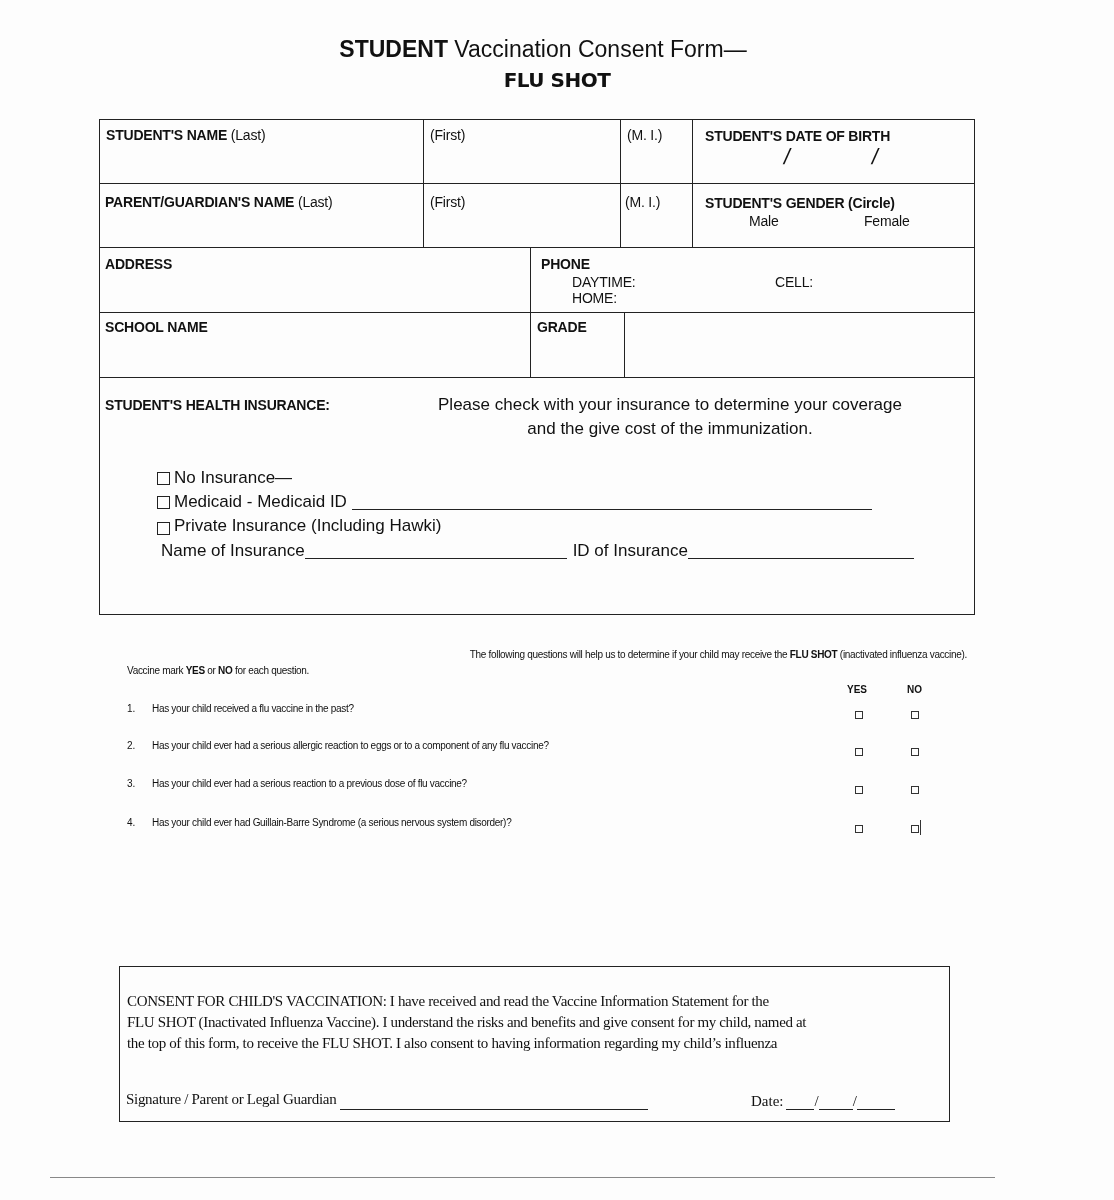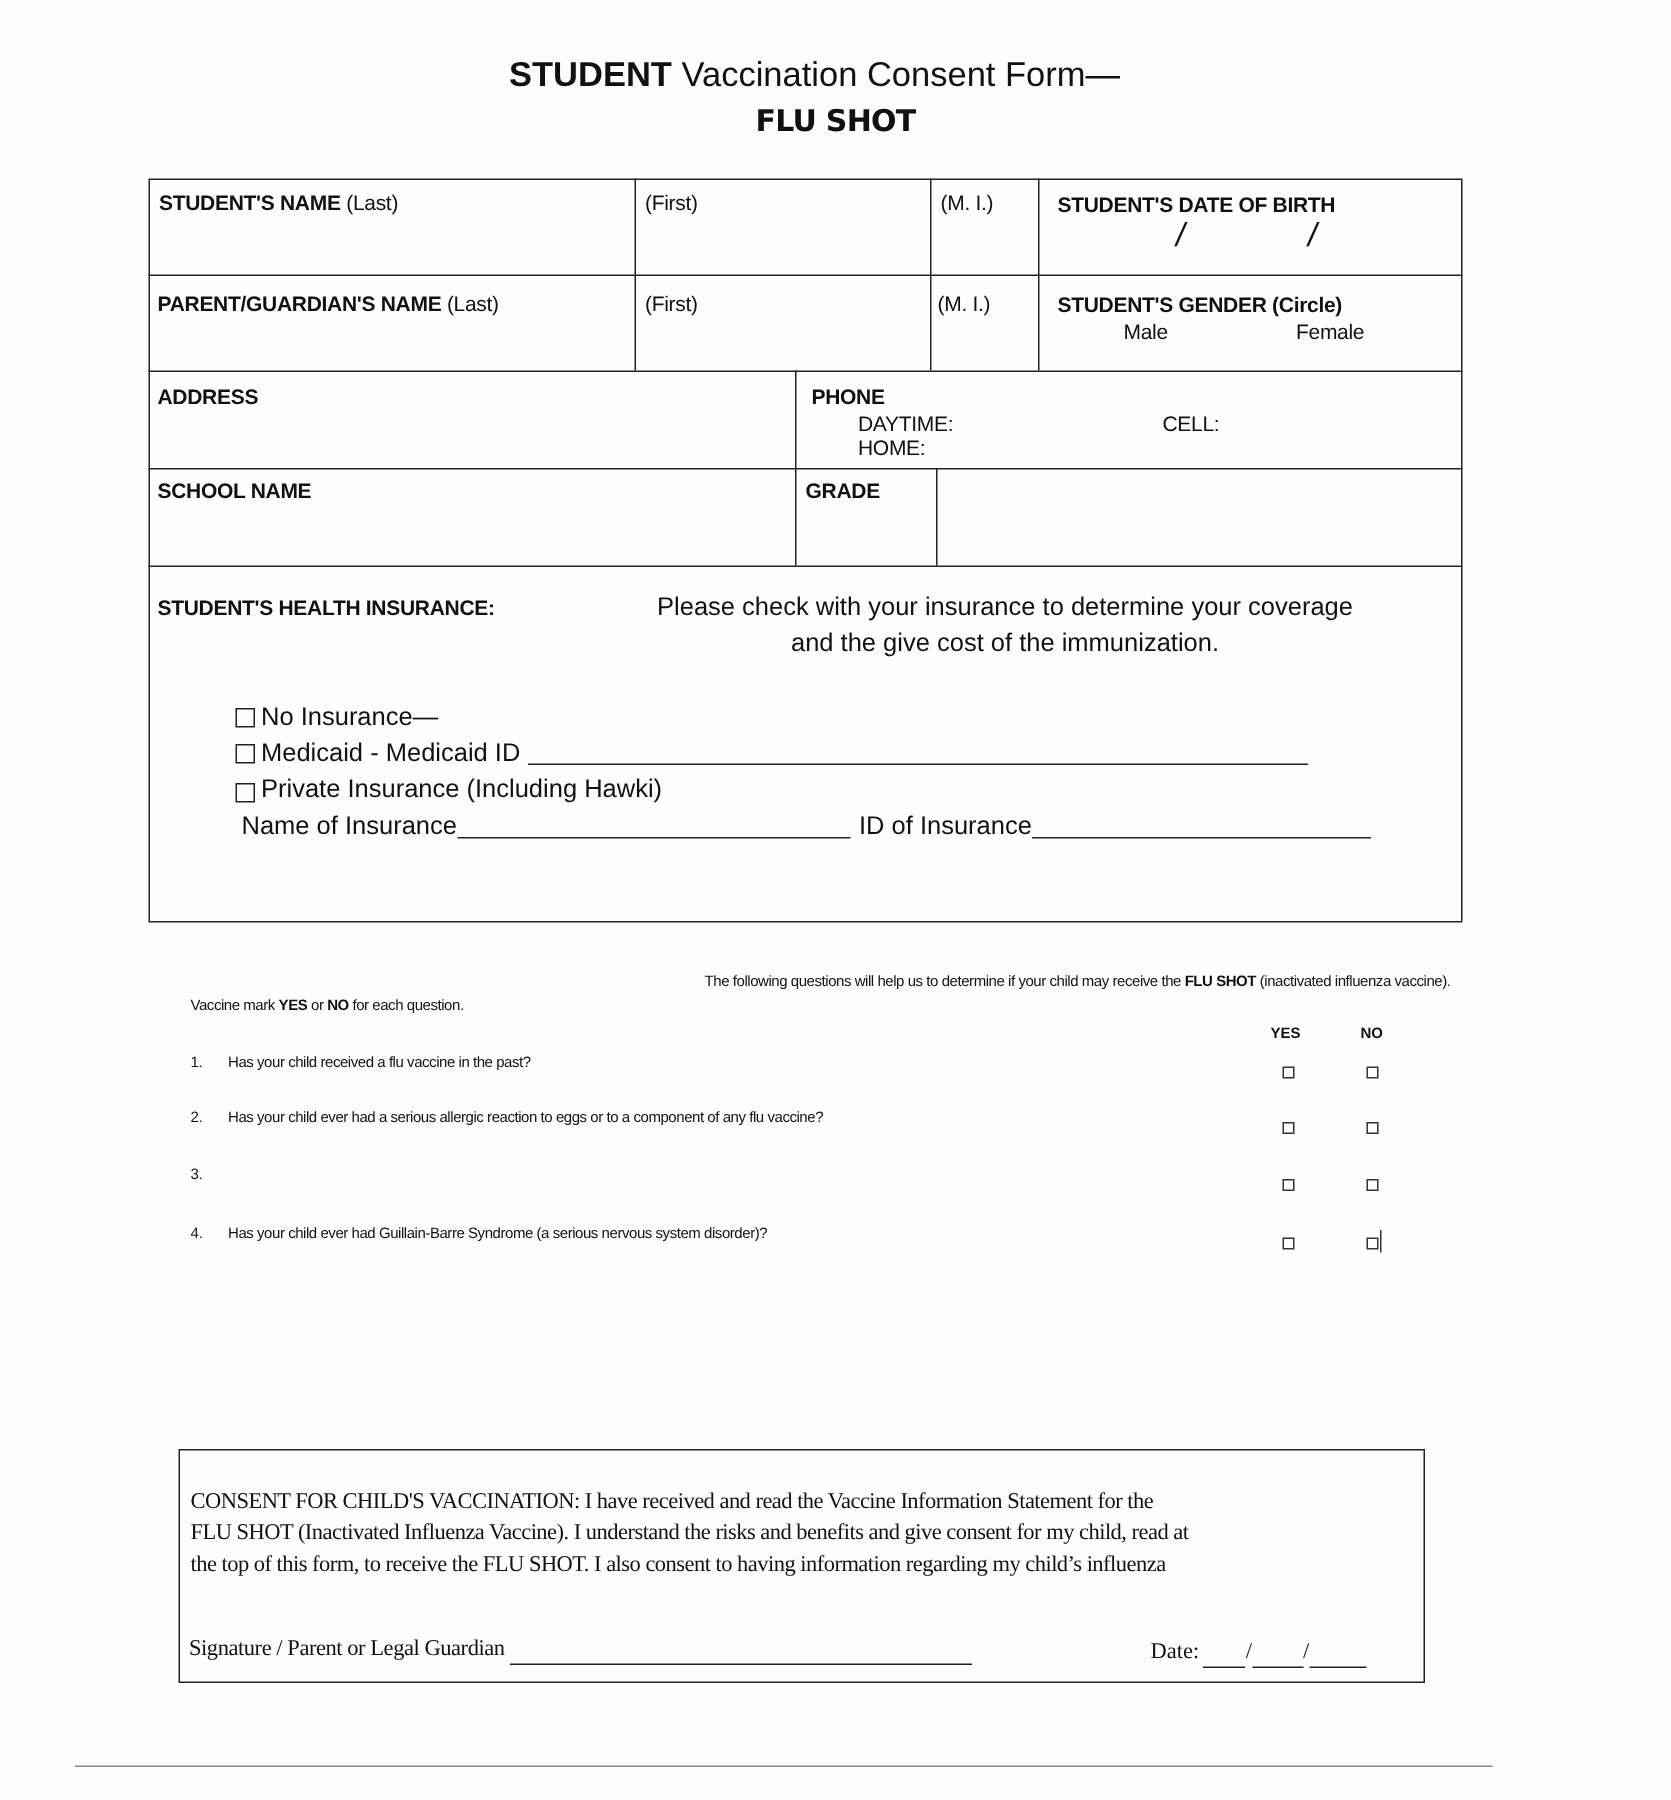--- a/index.html
+++ b/index.html
@@ -134,42 +134,43 @@
   <span class="abs sq" style="left:784px; top:8px;"></span>
 </div>
 <div class="abs" style="left:127px; top:740px; width:820px; height:20px;">
   <span class="abs q" style="left:0; top:0;">2.</span>
   <span class="abs q" style="left:25px; top:0; letter-spacing:-0.3px;">Has your child ever had a serious allergic reaction to eggs or to a component of any flu vaccine?</span>
   <span class="abs sq" style="left:728px; top:8px;"></span>
   <span class="abs sq" style="left:784px; top:8px;"></span>
 </div>
 <div class="abs" style="left:127px; top:778px; width:820px; height:20px;">
   <span class="abs q" style="left:0; top:0;">3.</span>
+  <span class="abs q" style="left:25px; top:0; letter-spacing:-0.3px;">Has your child ever had a serious reaction to a previous dose of flu vaccine?</span>
   <span class="abs sq" style="left:728px; top:8px;"></span>
   <span class="abs sq" style="left:784px; top:8px;"></span>
 </div>
 <div class="abs" style="left:127px; top:817px; width:820px; height:20px;">
   <span class="abs q" style="left:0; top:0;">4.</span>
   <span class="abs q" style="left:25px; top:0; letter-spacing:-0.3px;">Has your child ever had Guillain-Barre Syndrome (a serious nervous system disorder)?</span>
   <span class="abs sq" style="left:728px; top:8px;"></span>
   <span class="abs sq" style="left:784px; top:8px;"></span>
   <span class="abs" style="left:793px; top:3px; width:0; height:15px; border-left:1.2px solid #333;"></span>
 </div>
 
 <div class="abs box" style="left:119px; top:966px; width:829px; height:154px; border-width:1.8px;"></div>
 <div class="abs serif" style="left:127px; top:991px; width:820px; letter-spacing:-0.35px;">
   <div>CONSENT FOR CHILD'S VACCINATION: I have received and read the Vaccine Information Statement for the</div>
-  <div>FLU SHOT (Inactivated Influenza Vaccine). I understand the risks and benefits and give consent for my child, read at</div>
+  <div>FLU SHOT (Inactivated Influenza Vaccine). I understand the risks and benefits and give consent for my child, named at</div>
   <div>the top of this form, to receive the FLU SHOT.  I also consent to having information regarding my child’s influenza</div>
 </div>
 <div class="abs serif" style="left:126px; top:1089px; display:flex; align-items:flex-end; letter-spacing:-0.3px;">
   <span>Signature / Parent or Legal Guardian</span>
   <span class="ul" style="width:308px; margin-left:4px; height:16px; border-bottom-width:1px;"></span>
 </div>
-<div class="abs serif" style="left:751px; top:1091px; display:flex; align-items:flex-end;margin-left:16px;">
+<div class="abs serif" style="left:751px; top:1091px; display:flex; align-items:center;">
   <span>Date:</span>
   <span class="ul" style="width:28px; margin-left:3px; height:16px; border-bottom-width:1px;"></span>
   <span>/</span>
   <span class="ul" style="width:34px; height:16px; border-bottom-width:1px;"></span>
   <span>/</span>
   <span class="ul" style="width:38px; height:16px; border-bottom-width:1px;"></span>
 </div>
 
 <div class="abs" style="left:50px; top:1177px; width:945px; height:0; border-top:1.2px solid #888;"></div>
 

